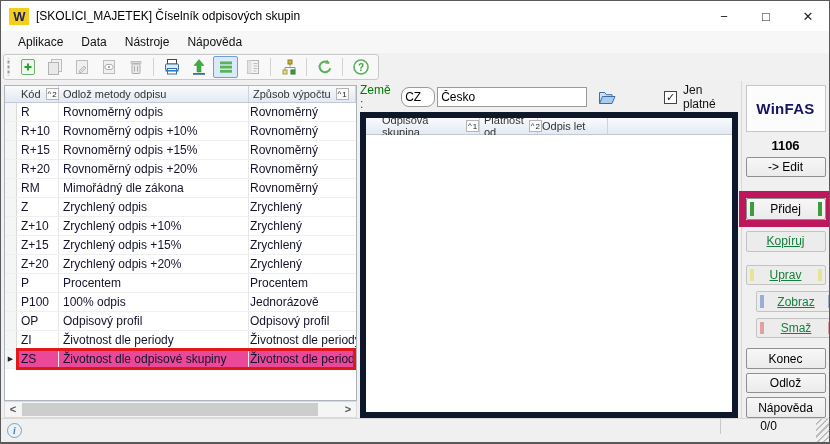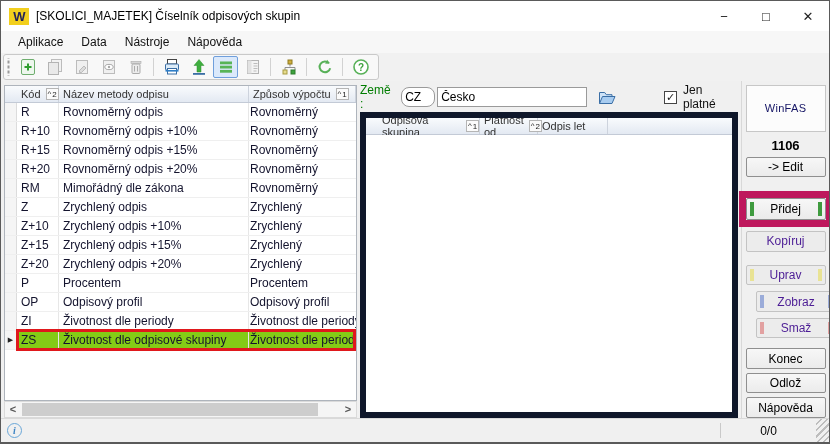--- a/index.html
+++ b/index.html
@@ -46,21 +46,21 @@
            display:inline-flex; align-items:center; justify-content:center; color:#222; margin-left:2px; }
   .badge::before { content:"^"; font-size:8px; margin-right:1px; line-height:6px; }
   .row { height:19px; display:flex; align-items:stretch; border-bottom:1px solid #efefef; position:relative; }
   .cell { display:flex; align-items:center; overflow:hidden; white-space:nowrap; }
   .csel  { width:12px; border-right:1px solid #dcdcdc; background:#f5f5f5; justify-content:center; font-size:7px; color:#222; flex:0 0 auto;}
   .ghead .csel { background:transparent; border-right:1px solid #cdd3dd; }
   .ckod  { width:42px; padding-left:4px; border-right:1px solid #e7e7e7; flex:0 0 auto;}
   .cname { width:190px; padding-left:4px; border-right:1px solid #e7e7e7; flex:0 0 auto;}
   .cway  { flex:1; justify-content:flex-start; padding:0 1px; }
   .cway span { white-space:nowrap; }
-  .row.selected { background:#84cc16; }
+  .row.selected { background:#ec4899; }
   .row.selected::after { content:""; position:absolute; left:11px; right:0; top:-2px; bottom:-2px;
                          border:3px solid #e0181c; z-index:6; pointer-events:none; }
 
   
   .hscroll { height:17px; margin-top:0; border:1px solid #dadada; background:#f5f5f5; display:flex; align-items:center; position:relative; }
   .harrow { width:16px; text-align:center; font-size:11px; font-weight:bold; color:#555; line-height:15px; }
   .hthumb { position:absolute; left:17px; width:296px; top:1px; bottom:1px; background:#cdcdcd; }
 
   
   .right-panel { flex:1; margin:0 3px; padding-top:4px; display:flex; flex-direction:column; min-width:0; }
@@ -75,36 +75,36 @@
   .chk { width:13px; height:13px; border:1px solid #444; background:#fff; display:flex; align-items:center; justify-content:center;
          font-size:11px; color:#1a1a1a; line-height:11px; }
   .grid2 { flex:1; border:6px solid #0f172a; background:#fff; display:flex; flex-direction:column; overflow:hidden; }
   .grid2 .c1 { width:102px; } .grid2 .c2 { width:58px; } .grid2 .c3 { width:70px; }
   .grid2 .hfill { flex:1; border-right:none; }
   .g2body { flex:1; background:#fff; }
 
   
   .btn-panel { width:88px; border-left:1px solid #d8d8d8; padding-top:4px; display:flex; flex-direction:column; align-items:center; }
   .logo-box { width:80px; height:50px; background:#fcfcfc; border:1px solid #c7c7c7; display:flex; align-items:center; justify-content:center; }
-  .logo-text { font-size:11px; font-weight:normal; color:#141464; letter-spacing:.3px; }
+  .logo-text { font-size:15px; font-weight:bold; color:#141464; letter-spacing:.3px; }
   .task-num { margin-top:6px; height:16px; font-size:13px; font-weight:bold; color:#000; }
   .wbtn { position:relative; width:80px; height:22px; border:1px solid #8f8f8f; background:linear-gradient(#f7f7f7,#ebebeb);
           font-size:12px; font-family:"Liberation Sans",sans-serif; color:#000; border-radius:2px; }
-  .wbtn.disabled { color:#4c1d95; border-color:#c3c3c3; background:#ececec; }
+  .wbtn.disabled { color:#15803d; border-color:#c3c3c3; background:#ececec;text-decoration:underline; }
   .wbtn.bars::before, .wbtn.bars::after { content:""; position:absolute; top:3px; bottom:3px; width:4px; background:var(--bar); }
   .wbtn.bars::before { left:3px; } .wbtn.bars::after { right:3px; }
   .mt4{margin-top:4px;} .mt5{margin-top:13px;} .mt6{margin-top:6px;margin-left:21px;} .mt10{margin-top:10px;}
   .annot { margin-top:14px; border:7px solid #be185d; }
 
   
   .statusbar { height:24px; border-top:1px solid #d9d9d9; background:#f0f0f0; display:flex; align-items:center; flex:0 0 auto; }
   .info-icon { width:15px; height:15px; margin-left:6px; border:1px solid #6aa7d8; border-radius:50%;
                color:#3d84c4; font-size:10px; font-style:italic; font-family:"Liberation Serif",serif; font-weight:bold;
                display:flex; align-items:center; justify-content:center; }
-  .status-right { margin-left:auto; display:flex; align-items:center; height:100%; }
+  .status-right { margin-left:auto; display:flex; align-items:flex-start; height:100%; }
   .ssep { width:1px; height:15px; background:#c9c9c9; }
   .counter { width:95px; text-align:center; font-size:12px; color:#000; }
   .gripper { width:13px; height:100%; background:
       repeating-linear-gradient(135deg, transparent 0 3px, #bdbdbd 3px 4.5px); }
 </style>
 </head>
 <body>
 
 <div class="window">
 
@@ -219,21 +219,21 @@
 
     <div class="left-panel">
       <div class="grid">
         <div class="ghead">
           <div class="cell csel"></div>
           <div class="hc ckod">
             <span>Kód</span>
             <span class="badge">2</span>
           </div>
           <div class="hc cname">
-            <span>Název metody odpisu</span>
+            <span>Odlož metody odpisu</span>
           </div>
           <div class="hc cway" style="justify-content:flex-start;">
             <span>Způsob výpočtu</span>
             <span class="badge">1</span>
           </div>
         </div>
 
         <div class="row">
             <div class="cell csel"></div>
             <div class="cell ckod">R</div>
@@ -305,20 +305,28 @@
             <div class="cell cway">
               <span>Zrychlený</span>
             </div>
           </div>
         <div class="row">
             <div class="cell csel"></div>
             <div class="cell ckod">P</div>
             <div class="cell cname">Procentem</div>
             <div class="cell cway">
               <span>Procentem</span>
+            </div>
+          </div>
+        <div class="row">
+            <div class="cell csel"></div>
+            <div class="cell ckod">P100</div>
+            <div class="cell cname">100% odpis</div>
+            <div class="cell cway">
+              <span>Jednorázově</span>
             </div>
           </div>
         <div class="row">
             <div class="cell csel"></div>
             <div class="cell ckod">OP</div>
             <div class="cell cname">Odpisový profil</div>
             <div class="cell cway">
               <span>Odpisový profil</span>
             </div>
           </div>

